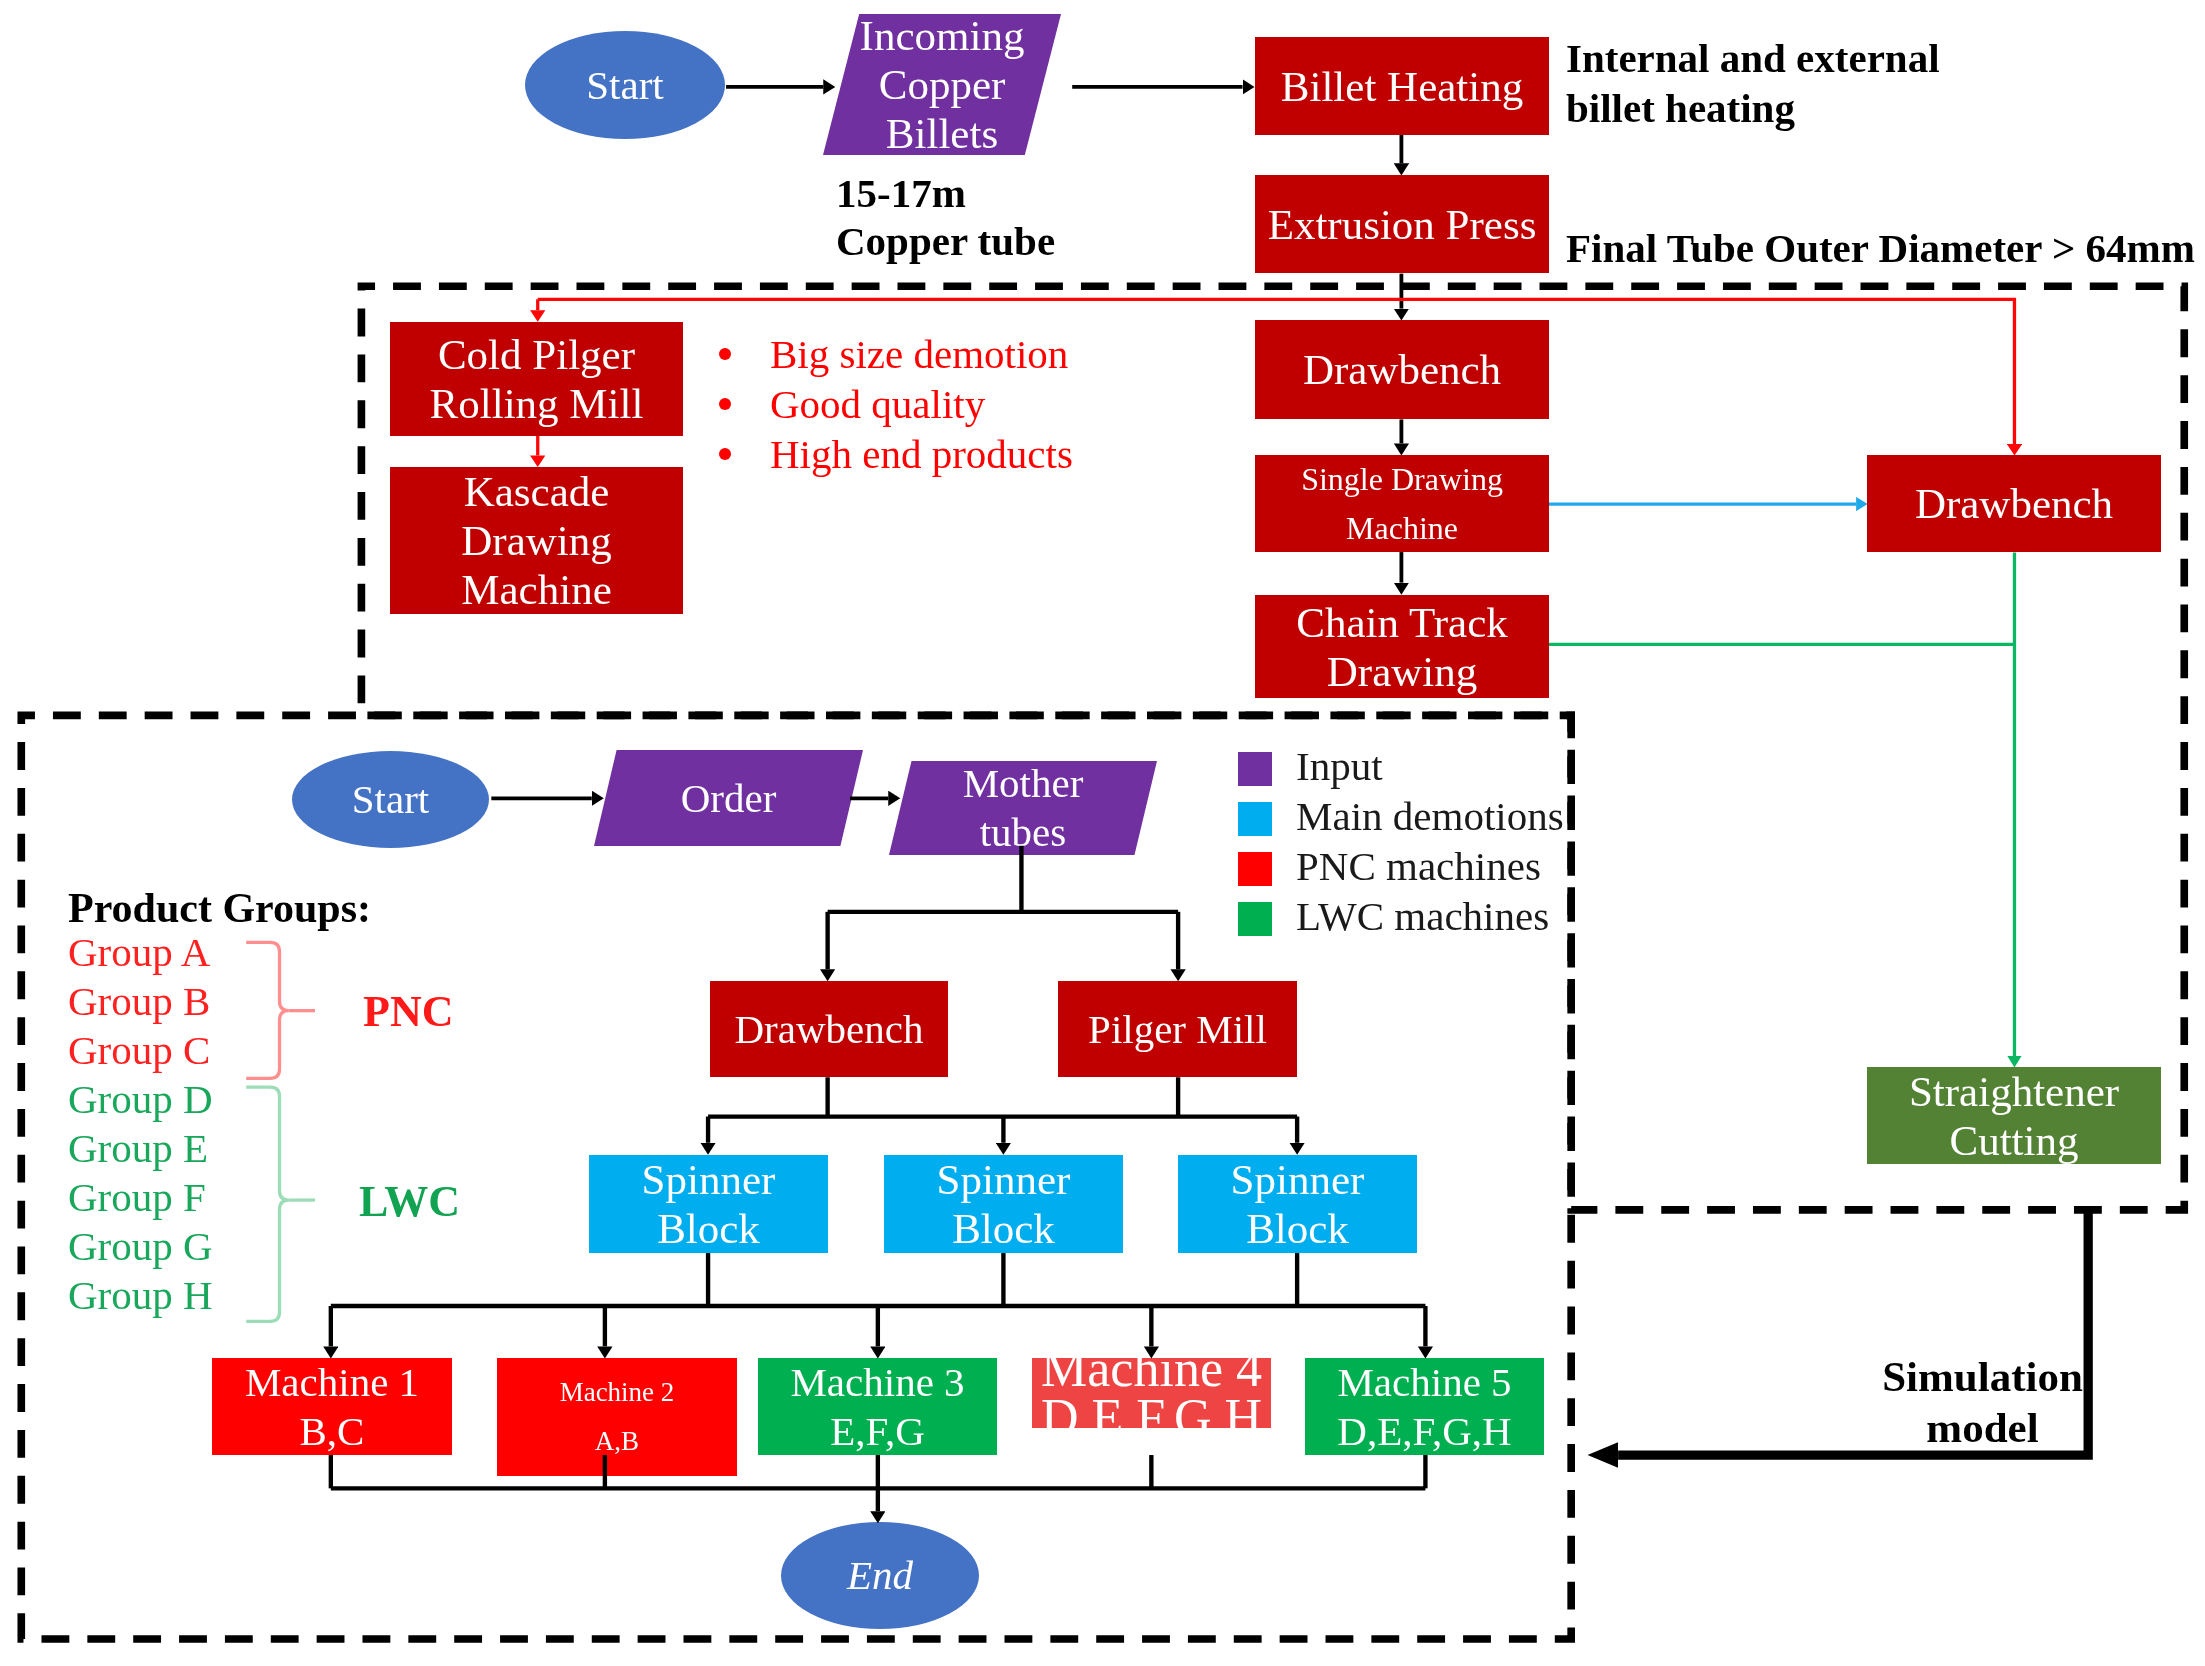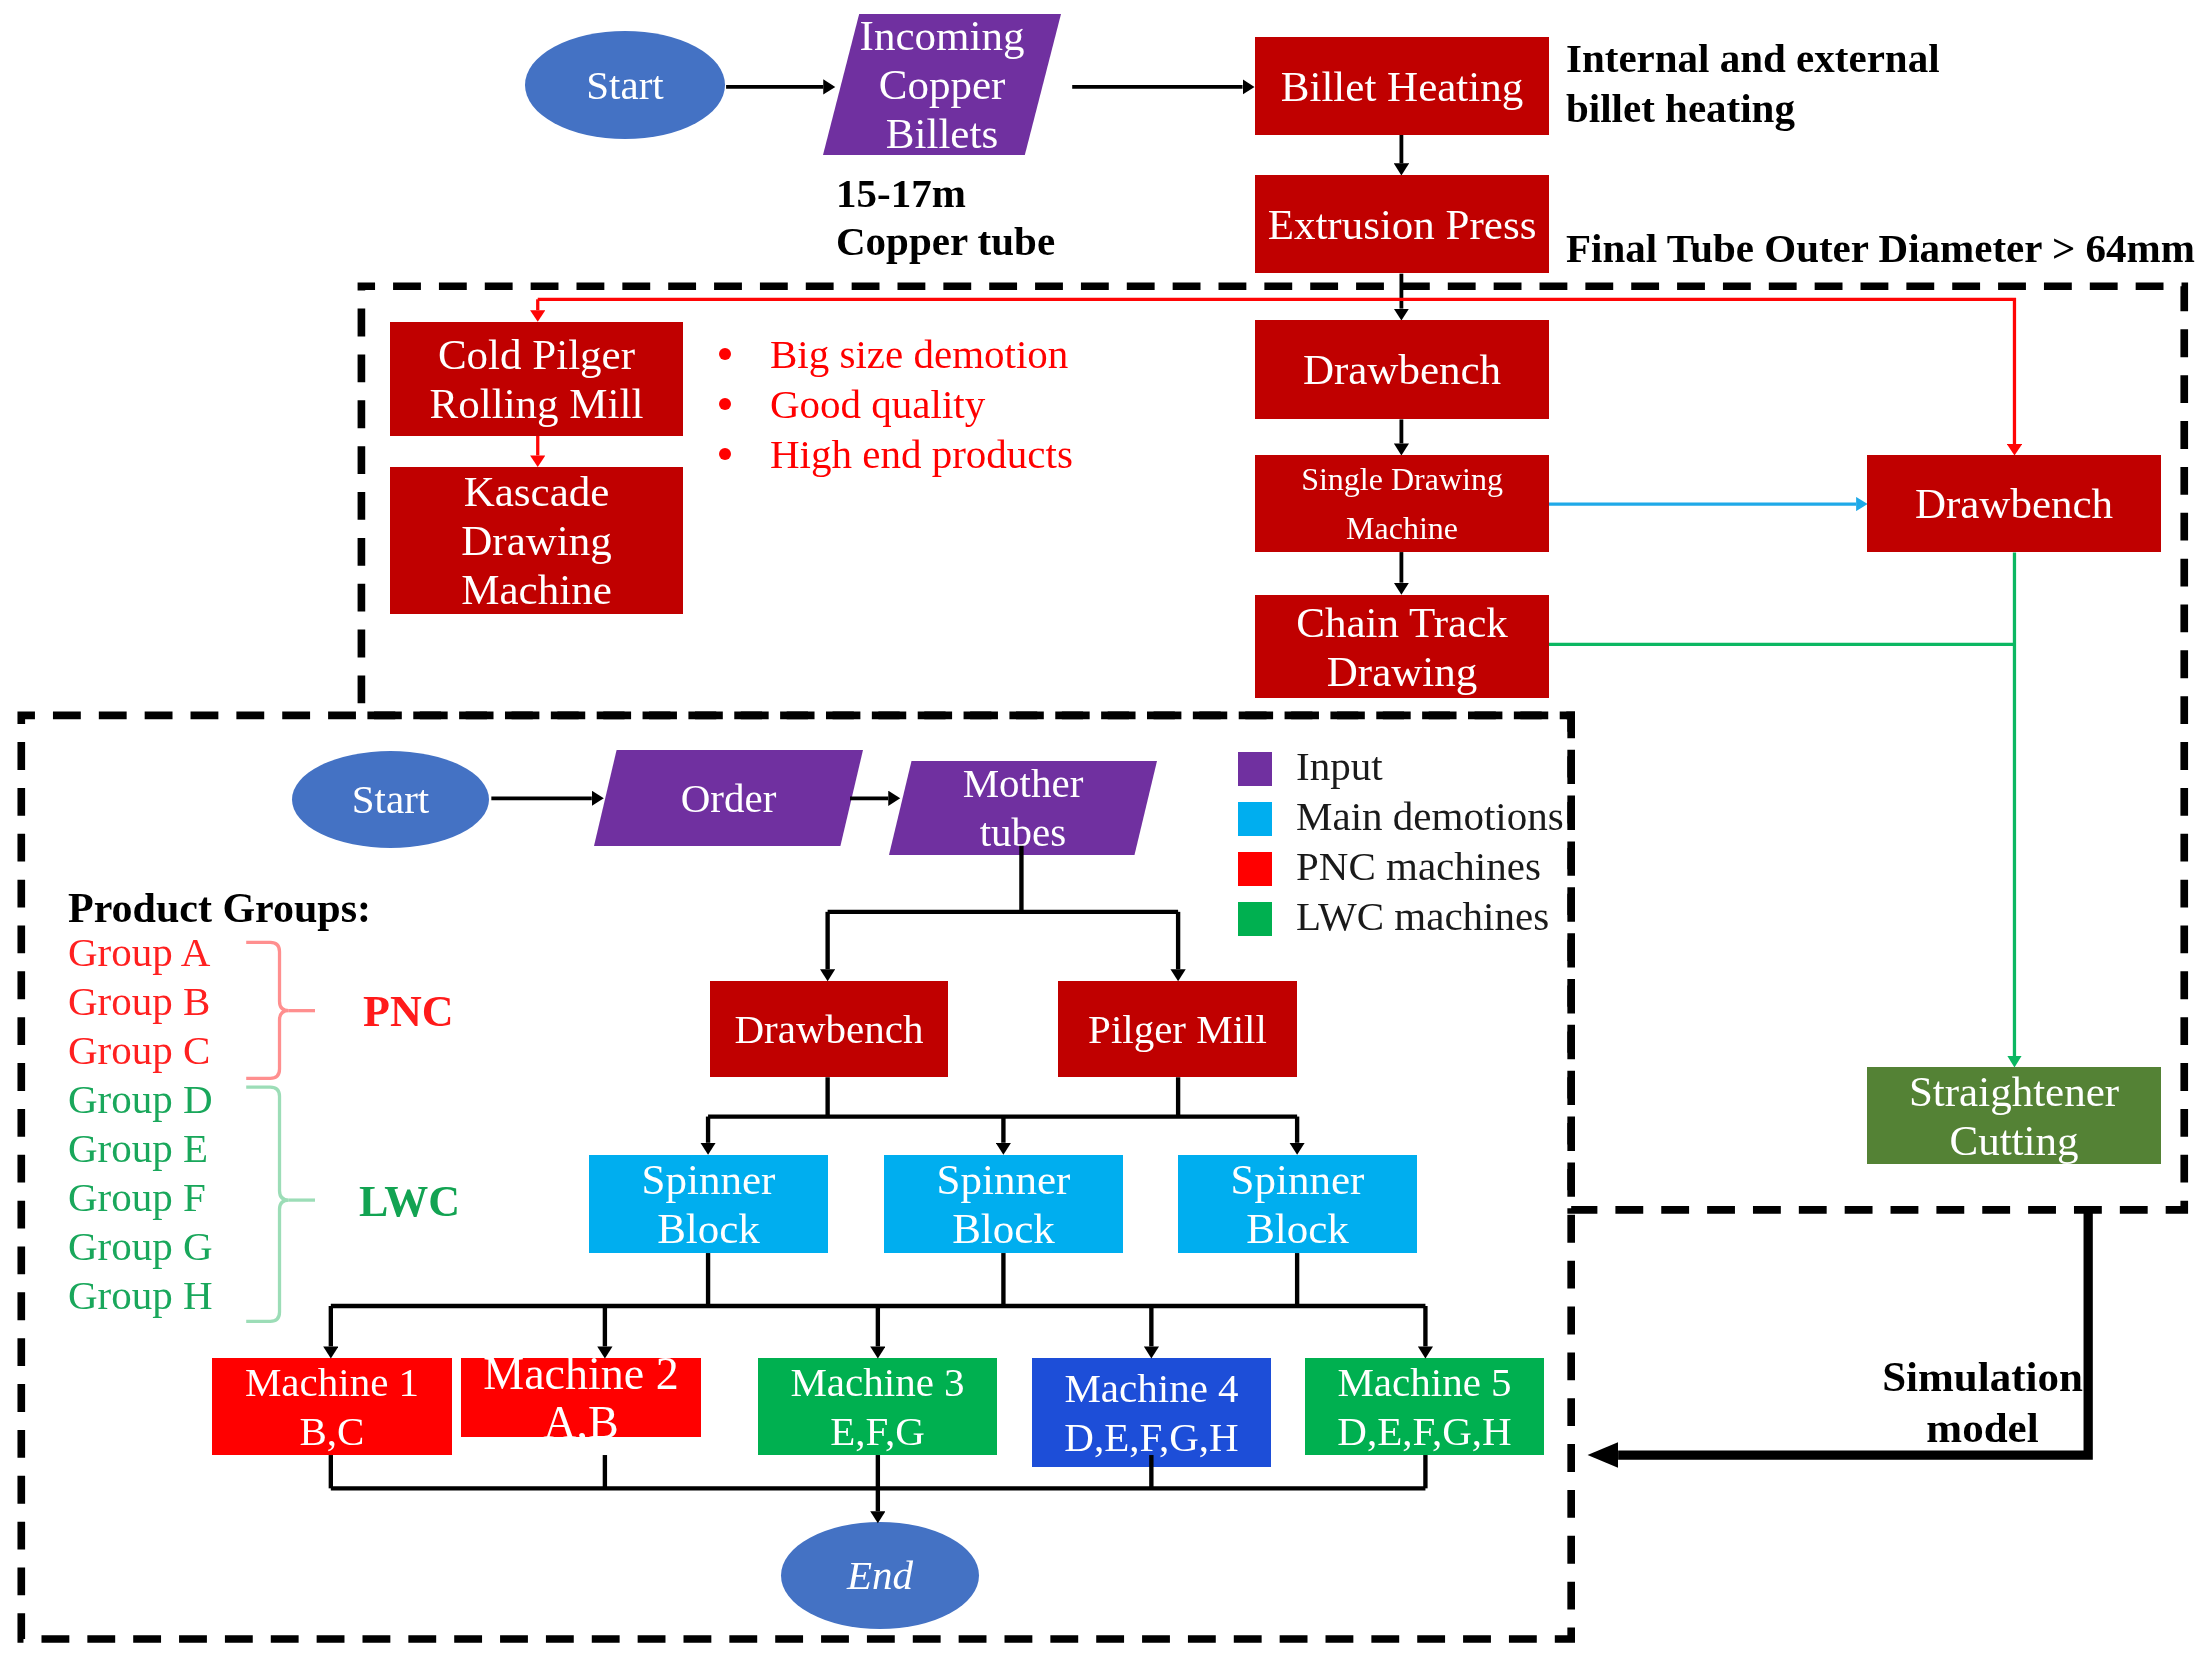--- a/index.html
+++ b/index.html
@@ -231,27 +231,27 @@
 Block</span>
   </div>
   <div class="node" style="left:1178px;top:1155px;width:239px;height:98px;background:#00AEEF;font-size:43px;">
     <span>Spinner
 Block</span>
   </div>
 
   <div class="node" style="left:212px;top:1358px;width:240px;height:97px;background:#FF0000;font-size:41px;">
     <span><span>Machine 1</span><br><span>B,C</span></span>
   </div>
-  <div class="node" style="left:461px;top:1358px;width:240px;height:79px;background:#FF0000;font-size:46px;">
+  <div class="node" style="left:497px;top:1358px;width:240px;height:118px;background:#FF0000;font-size:27px;">
     <span><span>Machine 2</span><br><span>A,B</span></span>
   </div>
   <div class="node" style="left:758px;top:1358px;width:239px;height:97px;background:#00B050;font-size:41px;">
     <span><span>Machine 3</span><br><span>E,F,G</span></span>
   </div>
-  <div class="node" style="left:1032px;top:1358px;width:239px;height:109px;background:#1d4ed8;font-size:41px;">
+  <div class="node" style="left:1032px;top:1358px;width:239px;height:70px;background:#ef4444;font-size:52px;">
     <span><span>Machine 4</span><br><span>D,E,F,G,H</span></span>
   </div>
   <div class="node" style="left:1305px;top:1358px;width:239px;height:97px;background:#00B050;font-size:41px;">
     <span><span>Machine 5</span><br><span>D,E,F,G,H</span></span>
   </div>
 
   <div class="node" style="left:781px;top:1522px;width:198px;height:107px;background:#4472C4;
               border-radius:50%;font-size:41px;font-style:italic;">
     <span>End</span>
   </div>

